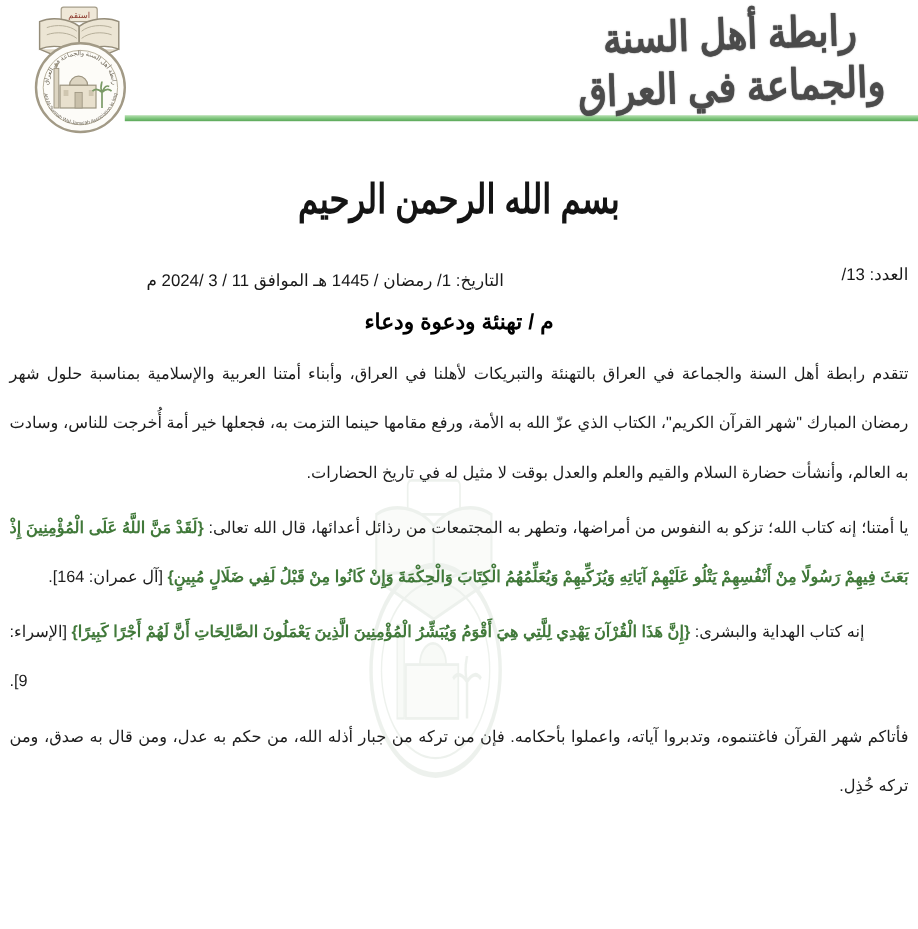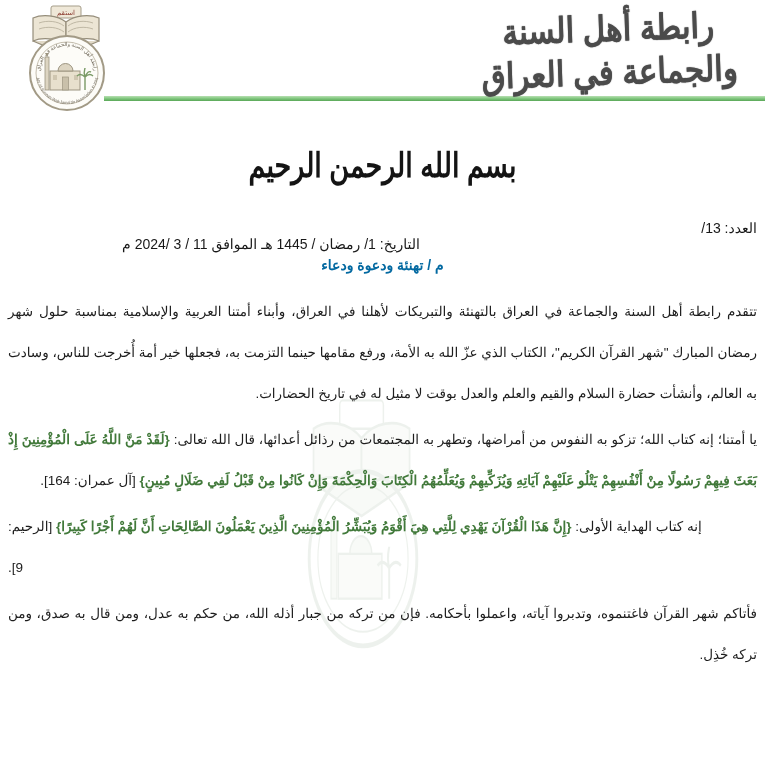--- a/index.html
+++ b/index.html
@@ -23,25 +23,25 @@
   }
   
   .bismillah{
     position:absolute;top:150px;left:0;right:0;text-align:center;
     font-size:27px;font-weight:bold;color:#141414;
     transform:scaleY(1.25);letter-spacing:0;
   }
   
   .meta{position:absolute;top:220px;left:0;right:0;height:24px;font-size:14px;color:#181818;}
   .issue{position:absolute;right:8px;top:0;}
-  .date{position:absolute;right:345px;top:16px;white-space:nowrap;}
+  .date{position:absolute;right:345px;top:5px;white-space:nowrap;}
   
   .subject{
     position:absolute;top:257px;left:0;right:0;text-align:center;
-    font-size:14px;font-weight:bold;color:#0369a1;
+    font-size:18px;font-weight:bold;color:#000000;
   }
   
   .letter-body{
     position:absolute;top:291px;left:8px;right:8px;
     font-size:13.5px;line-height:41px;color:#1d1d1d;text-align:justify;
   }
   .letter-body p{margin:0 0 5px 0;}
   .verse{font-weight:bold;color:#41793a;}
   p.isra-par{text-align:justify;text-align-last:left;}
   
@@ -117,17 +117,17 @@
       <rect x="38" y="66" width="30" height="19" fill="#dce8d8" stroke="#7d9a78" stroke-width="1"></rect>
       <path d="M46 66 a7.5 7.5 0 0 1 15 0 Z" fill="#cfdfca" stroke="#7d9a78" stroke-width="1"></path>
       <rect x="33" y="52" width="4" height="33" fill="#cfdfca" stroke="#7d9a78" stroke-width="0.8"></rect>
       <path d="M73 85 L73 72 M73 72 C70 69,67 69,65 71 M73 72 C76 69,79 69,81 71 M73 72 C71 67,73 64,73 63" fill="none" stroke="#7d9a78" stroke-width="1.4"></path>
     </svg>
   </div>
 
   <div class="letter-body">
     <p>تتقدم رابطة أهل السنة والجماعة في العراق بالتهنئة والتبريكات لأهلنا في العراق، وأبناء أمتنا العربية والإسلامية بمناسبة حلول شهر رمضان المبارك "شهر القرآن الكريم"، الكتاب الذي عزّ الله به الأمة، ورفع مقامها حينما التزمت به، فجعلها خير أمة أُخرجت للناس، وسادت به العالم، وأنشأت حضارة السلام والقيم والعلم والعدل بوقت لا مثيل له في تاريخ الحضارات.</p>
     <p><span>يا أمتنا؛ إنه كتاب الله؛ تزكو به النفوس من أمراضها، وتطهر به المجتمعات من رذائل أعدائها، قال الله تعالى: </span><span class="verse">{لَقَدْ مَنَّ اللَّهُ عَلَى الْمُؤْمِنِينَ إِذْ بَعَثَ فِيهِمْ رَسُولًا مِنْ أَنْفُسِهِمْ يَتْلُو عَلَيْهِمْ آيَاتِهِ وَيُزَكِّيهِمْ وَيُعَلِّمُهُمُ الْكِتَابَ وَالْحِكْمَةَ وَإِنْ كَانُوا مِنْ قَبْلُ لَفِي ضَلَالٍ مُبِينٍ}</span><span> [آل عمران: 164].</span></p>
-    <p class="isra-par"><span>إنه كتاب الهداية الأولى: </span><span class="verse">{إِنَّ هَذَا الْقُرْآنَ يَهْدِي لِلَّتِي هِيَ أَقْوَمُ وَيُبَشِّرُ الْمُؤْمِنِينَ الَّذِينَ يَعْمَلُونَ الصَّالِحَاتِ أَنَّ لَهُمْ أَجْرًا كَبِيرًا}</span><span> [الرحيم:</span><br><span>9].</span></p>
+    <p class="isra-par"><span>إنه كتاب الهداية والبشرى: </span><span class="verse">{إِنَّ هَذَا الْقُرْآنَ يَهْدِي لِلَّتِي هِيَ أَقْوَمُ وَيُبَشِّرُ الْمُؤْمِنِينَ الَّذِينَ يَعْمَلُونَ الصَّالِحَاتِ أَنَّ لَهُمْ أَجْرًا كَبِيرًا}</span><span> [الإسراء:</span><br><span>9].</span></p>
     <p>فأتاكم شهر القرآن فاغتنموه، وتدبروا آياته، واعملوا بأحكامه. فإن من تركه من جبار أذله الله، من حكم به عدل، ومن قال به صدق، ومن تركه خُذِل.</p>
   </div>
 
 </div>
 
 </body></html>

